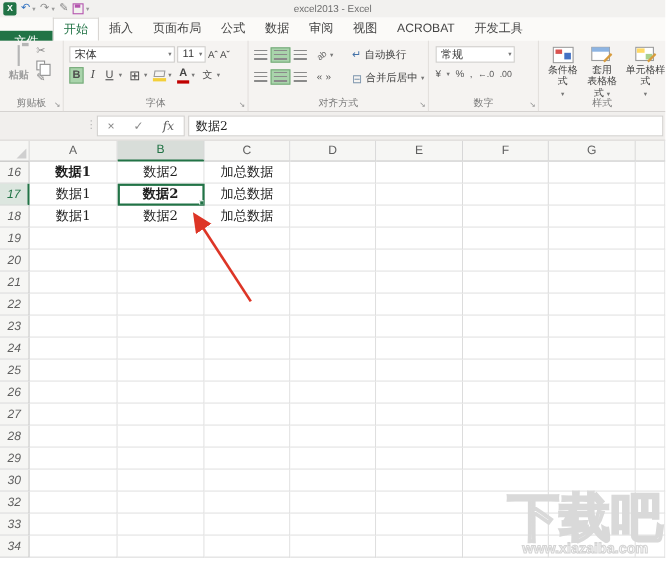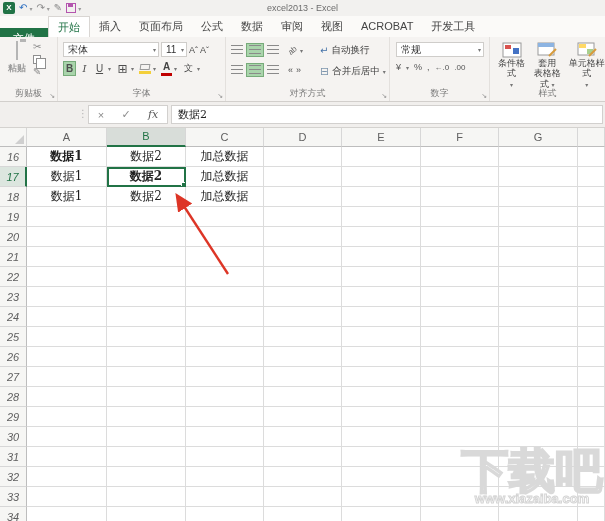--- a/index.html
+++ b/index.html
@@ -229,21 +229,21 @@
         <span class="smalltx">合并后居中</span>
         <span class="caret6">▾</span>
       </div>
     </div>
     <div class="glabel">对齐方式</div>
     <span class="launcher">↘</span>
   </div>
 
   <div class="rgroup g-num">
     <div class="nr1">
-      <div class="box" style="width:88px">
+      <div class="box" style="width:72px">
         <span>常规</span>
         <span class="caret">▾</span>
       </div>
     </div>
     <div class="nr2">
       <span>¥</span>
       <span class="caret6">▾</span>
       <span>%</span>
       <span>,</span>
       <span style="font-size:8px">←.0</span>
@@ -474,31 +474,20 @@
       <div class="c"></div>
       <div class="c"></div>
       <div class="c"></div>
       <div class="c"></div>
       <div class="c"></div>
       <div class="c"></div>
       <div class="c"></div>
       <div class="c"></div>
     </div>
     <div class="grow">
-      <div class="rh">31</div>
-      <div class="c"></div>
-      <div class="c"></div>
-      <div class="c"></div>
-      <div class="c"></div>
-      <div class="c"></div>
-      <div class="c"></div>
-      <div class="c"></div>
-      <div class="c"></div>
-    </div>
-    <div class="grow">
       <div class="rh">32</div>
       <div class="c"></div>
       <div class="c"></div>
       <div class="c"></div>
       <div class="c"></div>
       <div class="c"></div>
       <div class="c"></div>
       <div class="c"></div>
       <div class="c"></div>
     </div>

